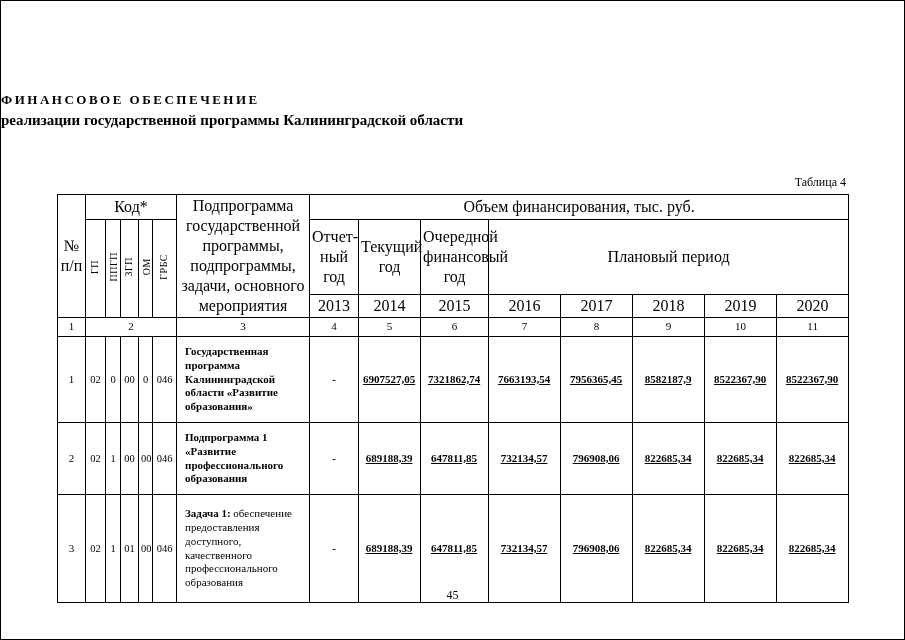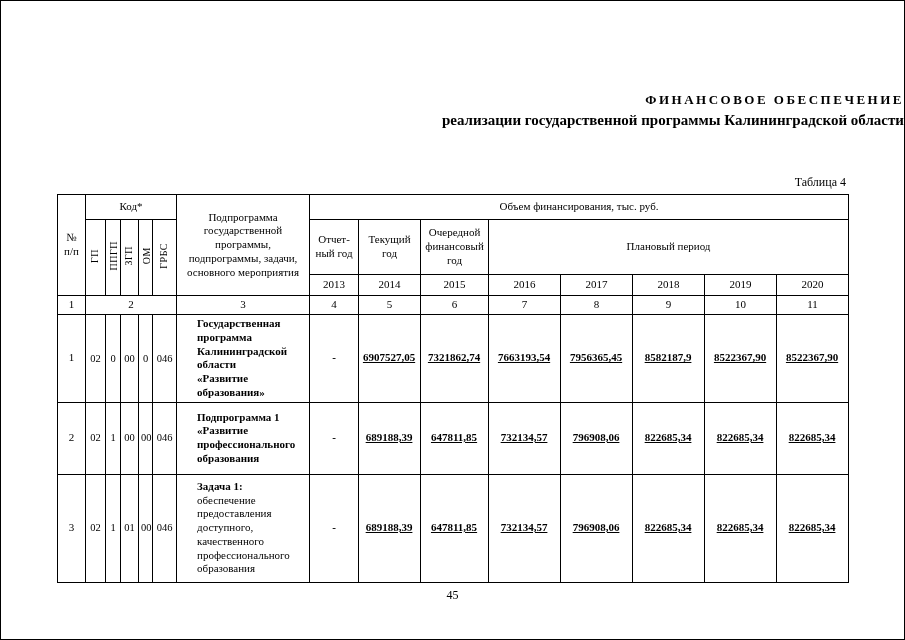--- a/index.html
+++ b/index.html
@@ -1,40 +1,40 @@
 <!DOCTYPE html>
 <html><head>
 <meta charset="utf-8">
 <style>
   html,body{margin:0;padding:0;background:#e9e9e9;}
   .sheet{
     width:903px;height:638px;background:#ffffff;border:1px solid #000;
     position:relative;font-family:"Liberation Serif", serif;color:#000;
     overflow:hidden;
   }
-  .title-block{position:absolute;top:90px;left:0;width:100%;text-align:right;line-height:1.45;}
+  .title-block{position:absolute;top:90px;left:0;width:100%;text-align:left;line-height:1.45;}
   .title-line1{font-weight:bold;font-size:13px;letter-spacing:2.5px;}
   .title-line2,.title-line3{font-weight:bold;font-size:15px;}
   .tablica-label{position:absolute;top:174px;right:58px;font-size:12px;}
   table.fin{
     position:absolute;top:193px;left:56px;width:791px;
     border-collapse:collapse;table-layout:fixed;font-size:11px;
   }
   table.fin td{border:1px solid #000;padding:1px 2px;text-align:center;vertical-align:middle;line-height:1.25;}
   table.fin{border:1.5px solid #000;}
-  .hdr{font-size:11px;}
+  .hdr{font-size:16px;}
   .pre{white-space:pre-line;}
   .vert-cell{padding:2px 0;vertical-align:middle;}
   .vert-text{
     display:inline-block;writing-mode:vertical-rl;transform:rotate(180deg);
     font-size:10px;letter-spacing:0.5px;white-space:nowrap;
   }
   .colnum-row td{height:16px;font-size:11px;}
   .data-row td{vertical-align:top;}
-  .name-cell{text-align:left !important;padding:2px 20px !important;}
+  .name-cell{text-align:left !important;padding:2px 8px !important;}
   .name-bold{font-weight:bold;}
   .val{font-weight:bold;text-align:right;padding-right:3px !important;text-decoration:underline;}
   .val-dash{font-weight:bold;text-align:center !important;}
   .code{font-size:10.5px;}
   .page-number{position:absolute;bottom:36px;left:0;width:100%;text-align:center;font-size:12px;}
 </style>
 </head>
 <body>
 
 <div class="sheet">

